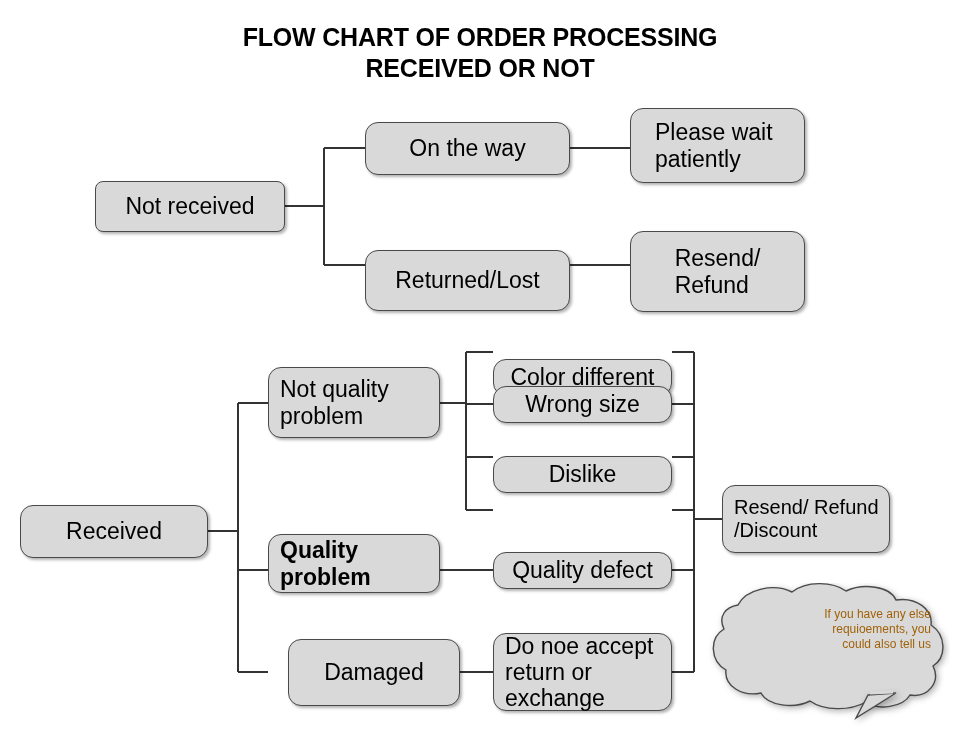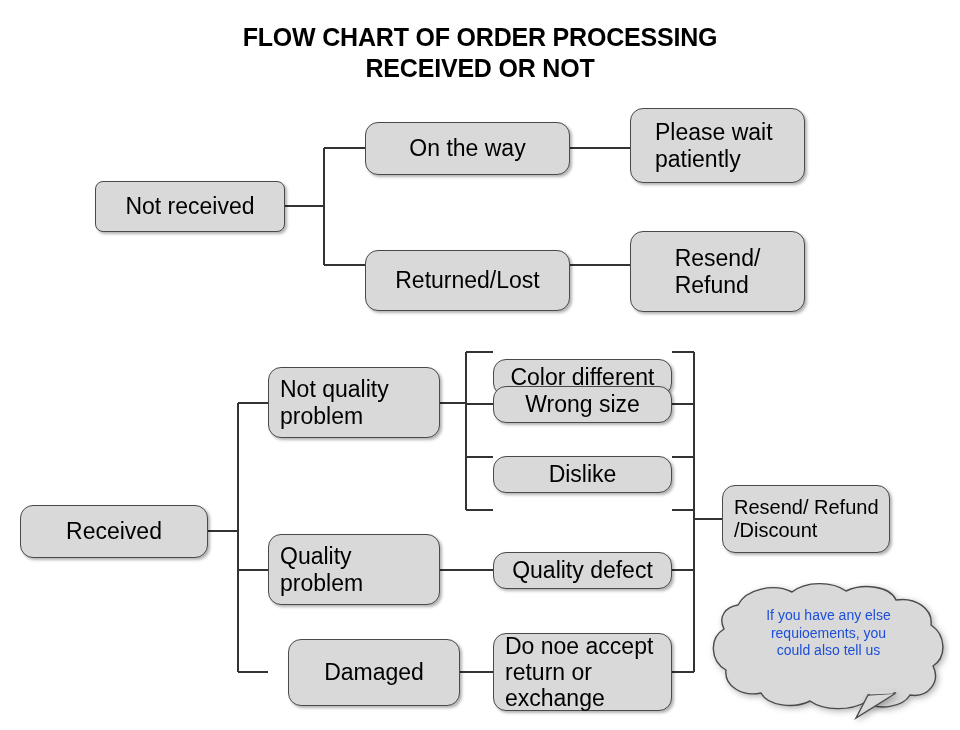--- a/index.html
+++ b/index.html
@@ -72,25 +72,25 @@
     width: 250px;
     height: 147px;
     z-index: 2;
   }
   #bubble-wrap svg { display: block; }
   .bubble-text {
     position: absolute;
     left: 26px;
     top: 24px;
     width: 205px;
-    font-size: 14px;
+    font-size: 12px;
     line-height: 1.25;
-    text-align: center;
+    text-align: right;
     white-space: pre-line;
-    color: #1d4ed8;
+    color: #a16207;
   }
 </style>
 </head>
 <body>
 
 <div id="canvas">
 
   <div class="title">FLOW CHART OF ORDER PROCESSING
 RECEIVED OR NOT</div>
 
@@ -152,21 +152,21 @@
 patiently</div>
 
   <div class="node blockal" style="left:630px; top:231px; width:175px; height:81px;">Resend/
 Refund</div>
 
   <div class="node center" style="left:20px; top:505px; width:188px; height:53px;">Received</div>
 
   <div class="node leftal" style="left:268px; top:367px; width:172px; height:71px;">Not quality
 problem</div>
 
-  <div class="node leftal" style="left:268px; top:534px; width:172px; height:71px;">Quality
+  <div class="node leftal" style="left:268px; top:534px; width:172px; height:59px;font-weight:bold;">Quality
 problem</div>
 
   <div class="node center" style="left:268px; top:639px; width:172px; height:67px;margin-left:20px;">Damaged</div>
 
   <div class="node center" style="left:493px; top:334px; width:179px; height:37px;margin-top:25px;">Color different</div>
 
   <div class="node center" style="left:493px; top:386px; width:179px; height:37px;">Wrong size</div>
 
   <div class="node center" style="left:493px; top:456px; width:179px; height:37px;">Dislike</div>
 

